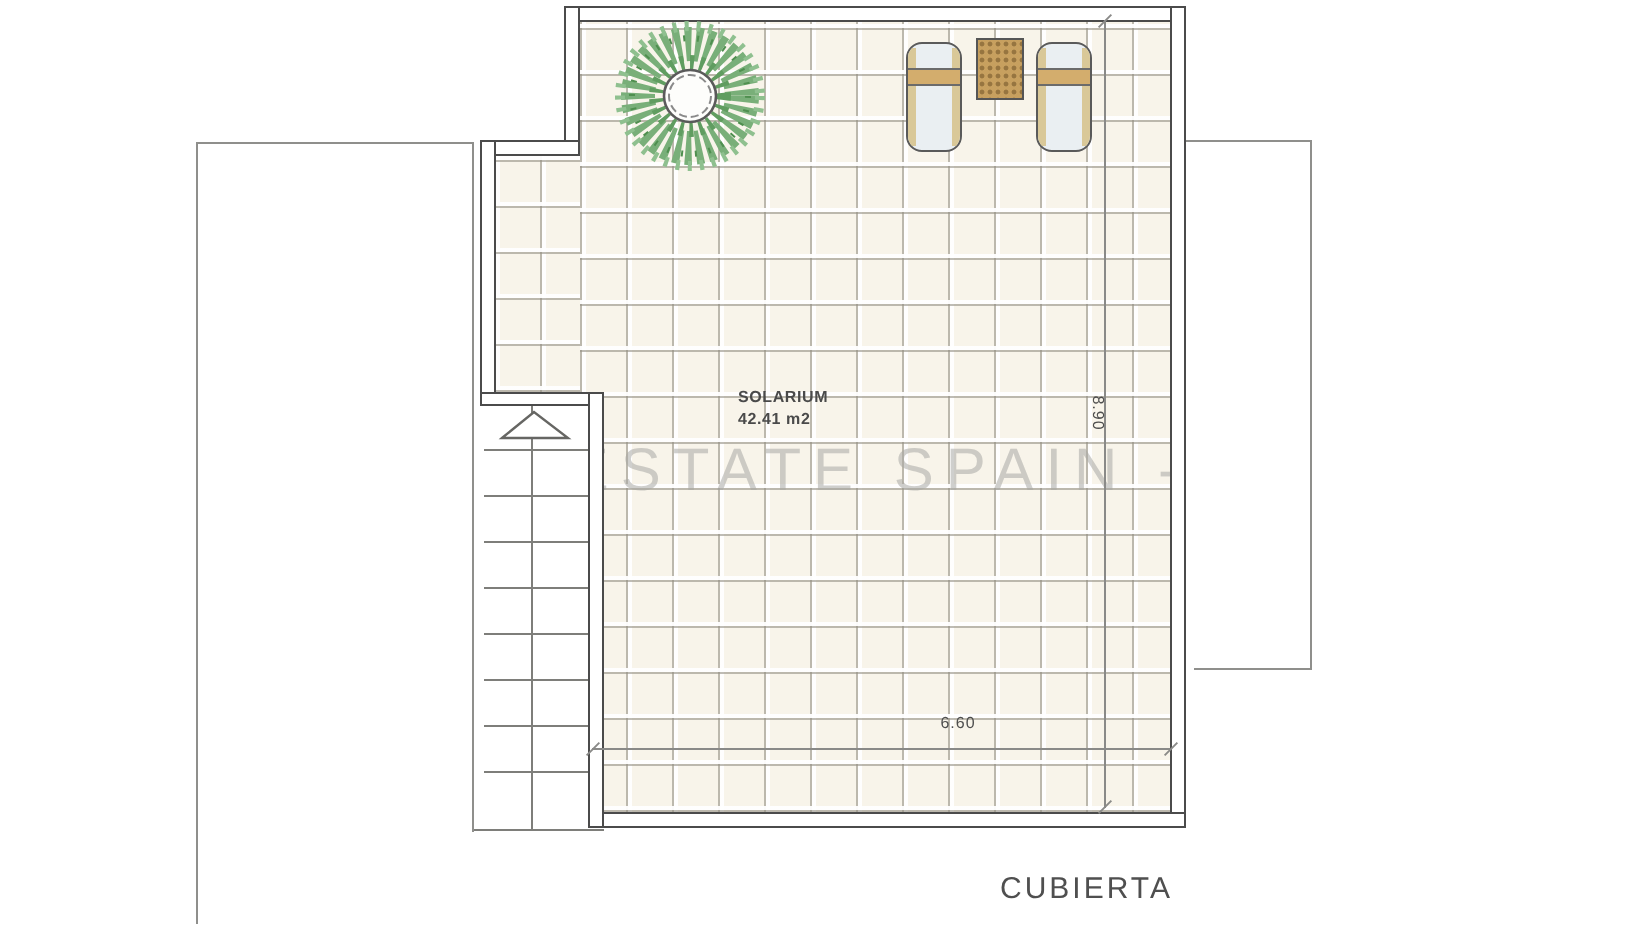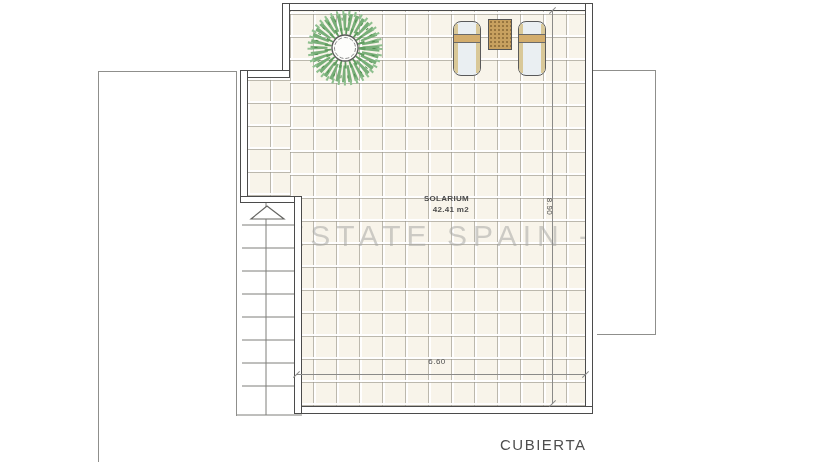--- a/index.html
+++ b/index.html
@@ -19,21 +19,21 @@
   }
   .watermark{
     left:254px;top:219px;width:320px;
     font-size:30px;letter-spacing:6px;white-space:nowrap;
     color:rgba(168,168,164,0.55);font-weight:normal;z-index:2;
   }
   .dimline{background:#8a8a88;}
   .dimtext{font-size:8px;color:#4f4f4f;letter-spacing:0.5px;}
   .tick{width:9px;height:1px;background:#8a8a88;transform:rotate(-45deg);}
   .roomlabel{
-    left:369px;top:193px;width:100px;text-align:right;z-index:6;
+    left:369px;top:193px;width:100px;text-align:left;z-index:6;
     font-size:8px;line-height:11px;color:#4a4a4a;font-weight:bold;letter-spacing:0.3px;
   }
   .title{
     left:500px;top:436px;z-index:6;
     font-size:15px;color:#4f4f4f;letter-spacing:1.5px;font-weight:500;
   }
   .lounger{
     width:28px;height:55px;box-sizing:border-box;background:#eaeff2;
     border:1.5px solid #5a5a5a;border-radius:8px;overflow:hidden;z-index:4;
   }
@@ -92,21 +92,21 @@
   <div class="abs wall z4" style="left:294px;top:196px;width:8px;height:218px;"></div>
 
   <div class="abs dimline z4" style="left:552px;top:10px;width:1px;height:394px;"></div>
   <div class="abs tick z4" style="left:548px;top:10px;"></div>
   <div class="abs tick z4" style="left:548px;top:403px;"></div>
   <div class="abs dimtext z5" style="left:534px;top:202px;width:30px;text-align:center;transform:rotate(90deg);">8.90</div>
 
   <div class="abs dimline z4" style="left:296px;top:374px;width:289px;height:1px;"></div>
   <div class="abs tick z4" style="left:292px;top:374px;"></div>
   <div class="abs tick z4" style="left:581px;top:374px;"></div>
-  <div class="abs dimtext z5" style="left:407px;top:357px;width:60px;text-align:center;">6.60</div>
+  <div class="abs dimtext z5" style="left:407px;top:357px;width:60px;text-align:center;padding-left:42px;">6.60</div>
 
   <svg class="abs z4" style="left:302px;top:4px;" width="86" height="86" viewBox="0 0 86 86">
     <circle cx="43" cy="44" r="26" fill="none" stroke="#79af79" stroke-width="17" stroke-dasharray="3 2"></circle>
     <circle cx="43" cy="44" r="35" fill="none" stroke="#8fc08f" stroke-width="5" stroke-dasharray="2 4"></circle>
     <circle cx="43" cy="44" r="17" fill="none" stroke="#609d60" stroke-width="7" stroke-dasharray="2 3"></circle>
     <circle cx="43" cy="44" r="29" fill="none" stroke="#4f8f4f" stroke-width="3" stroke-dasharray="1 6"></circle>
     <circle cx="43" cy="44" r="13" fill="#fdfdfb" stroke="#5a5a5a" stroke-width="1.3"></circle>
     <circle cx="43" cy="44" r="10.5" fill="none" stroke="#8a8a8a" stroke-width="1" stroke-dasharray="4 2"></circle>
   </svg>
 

